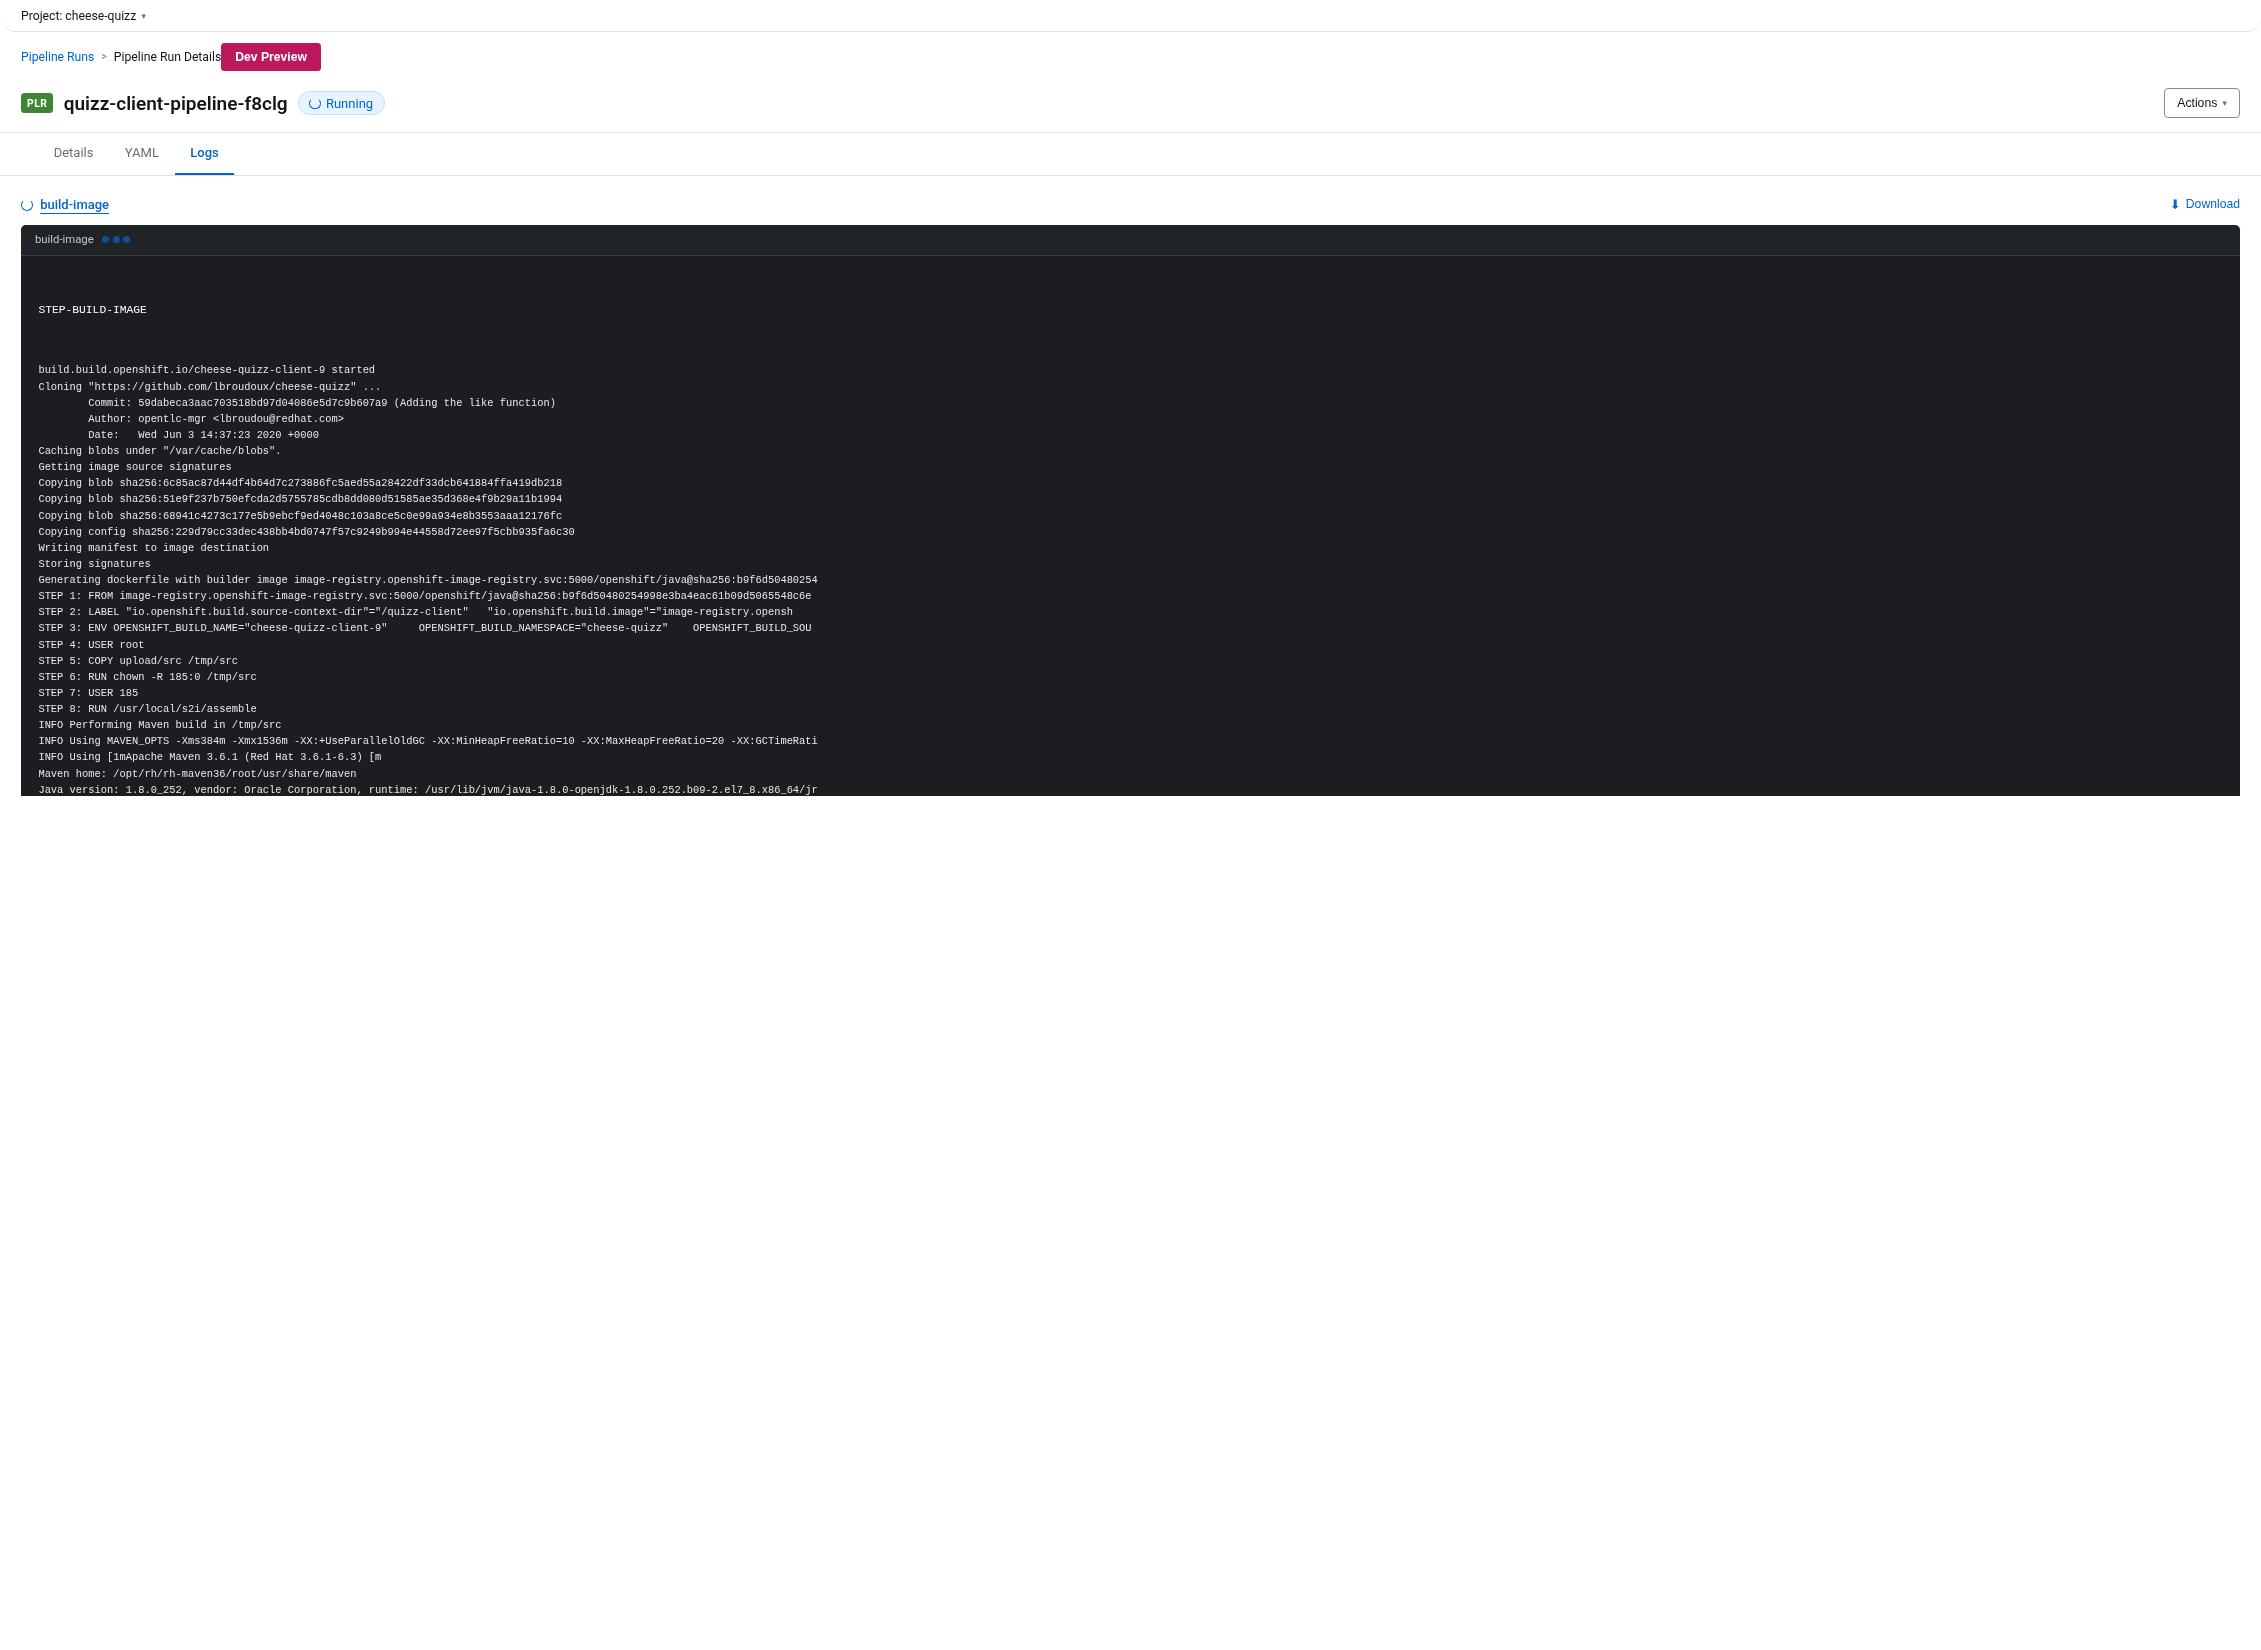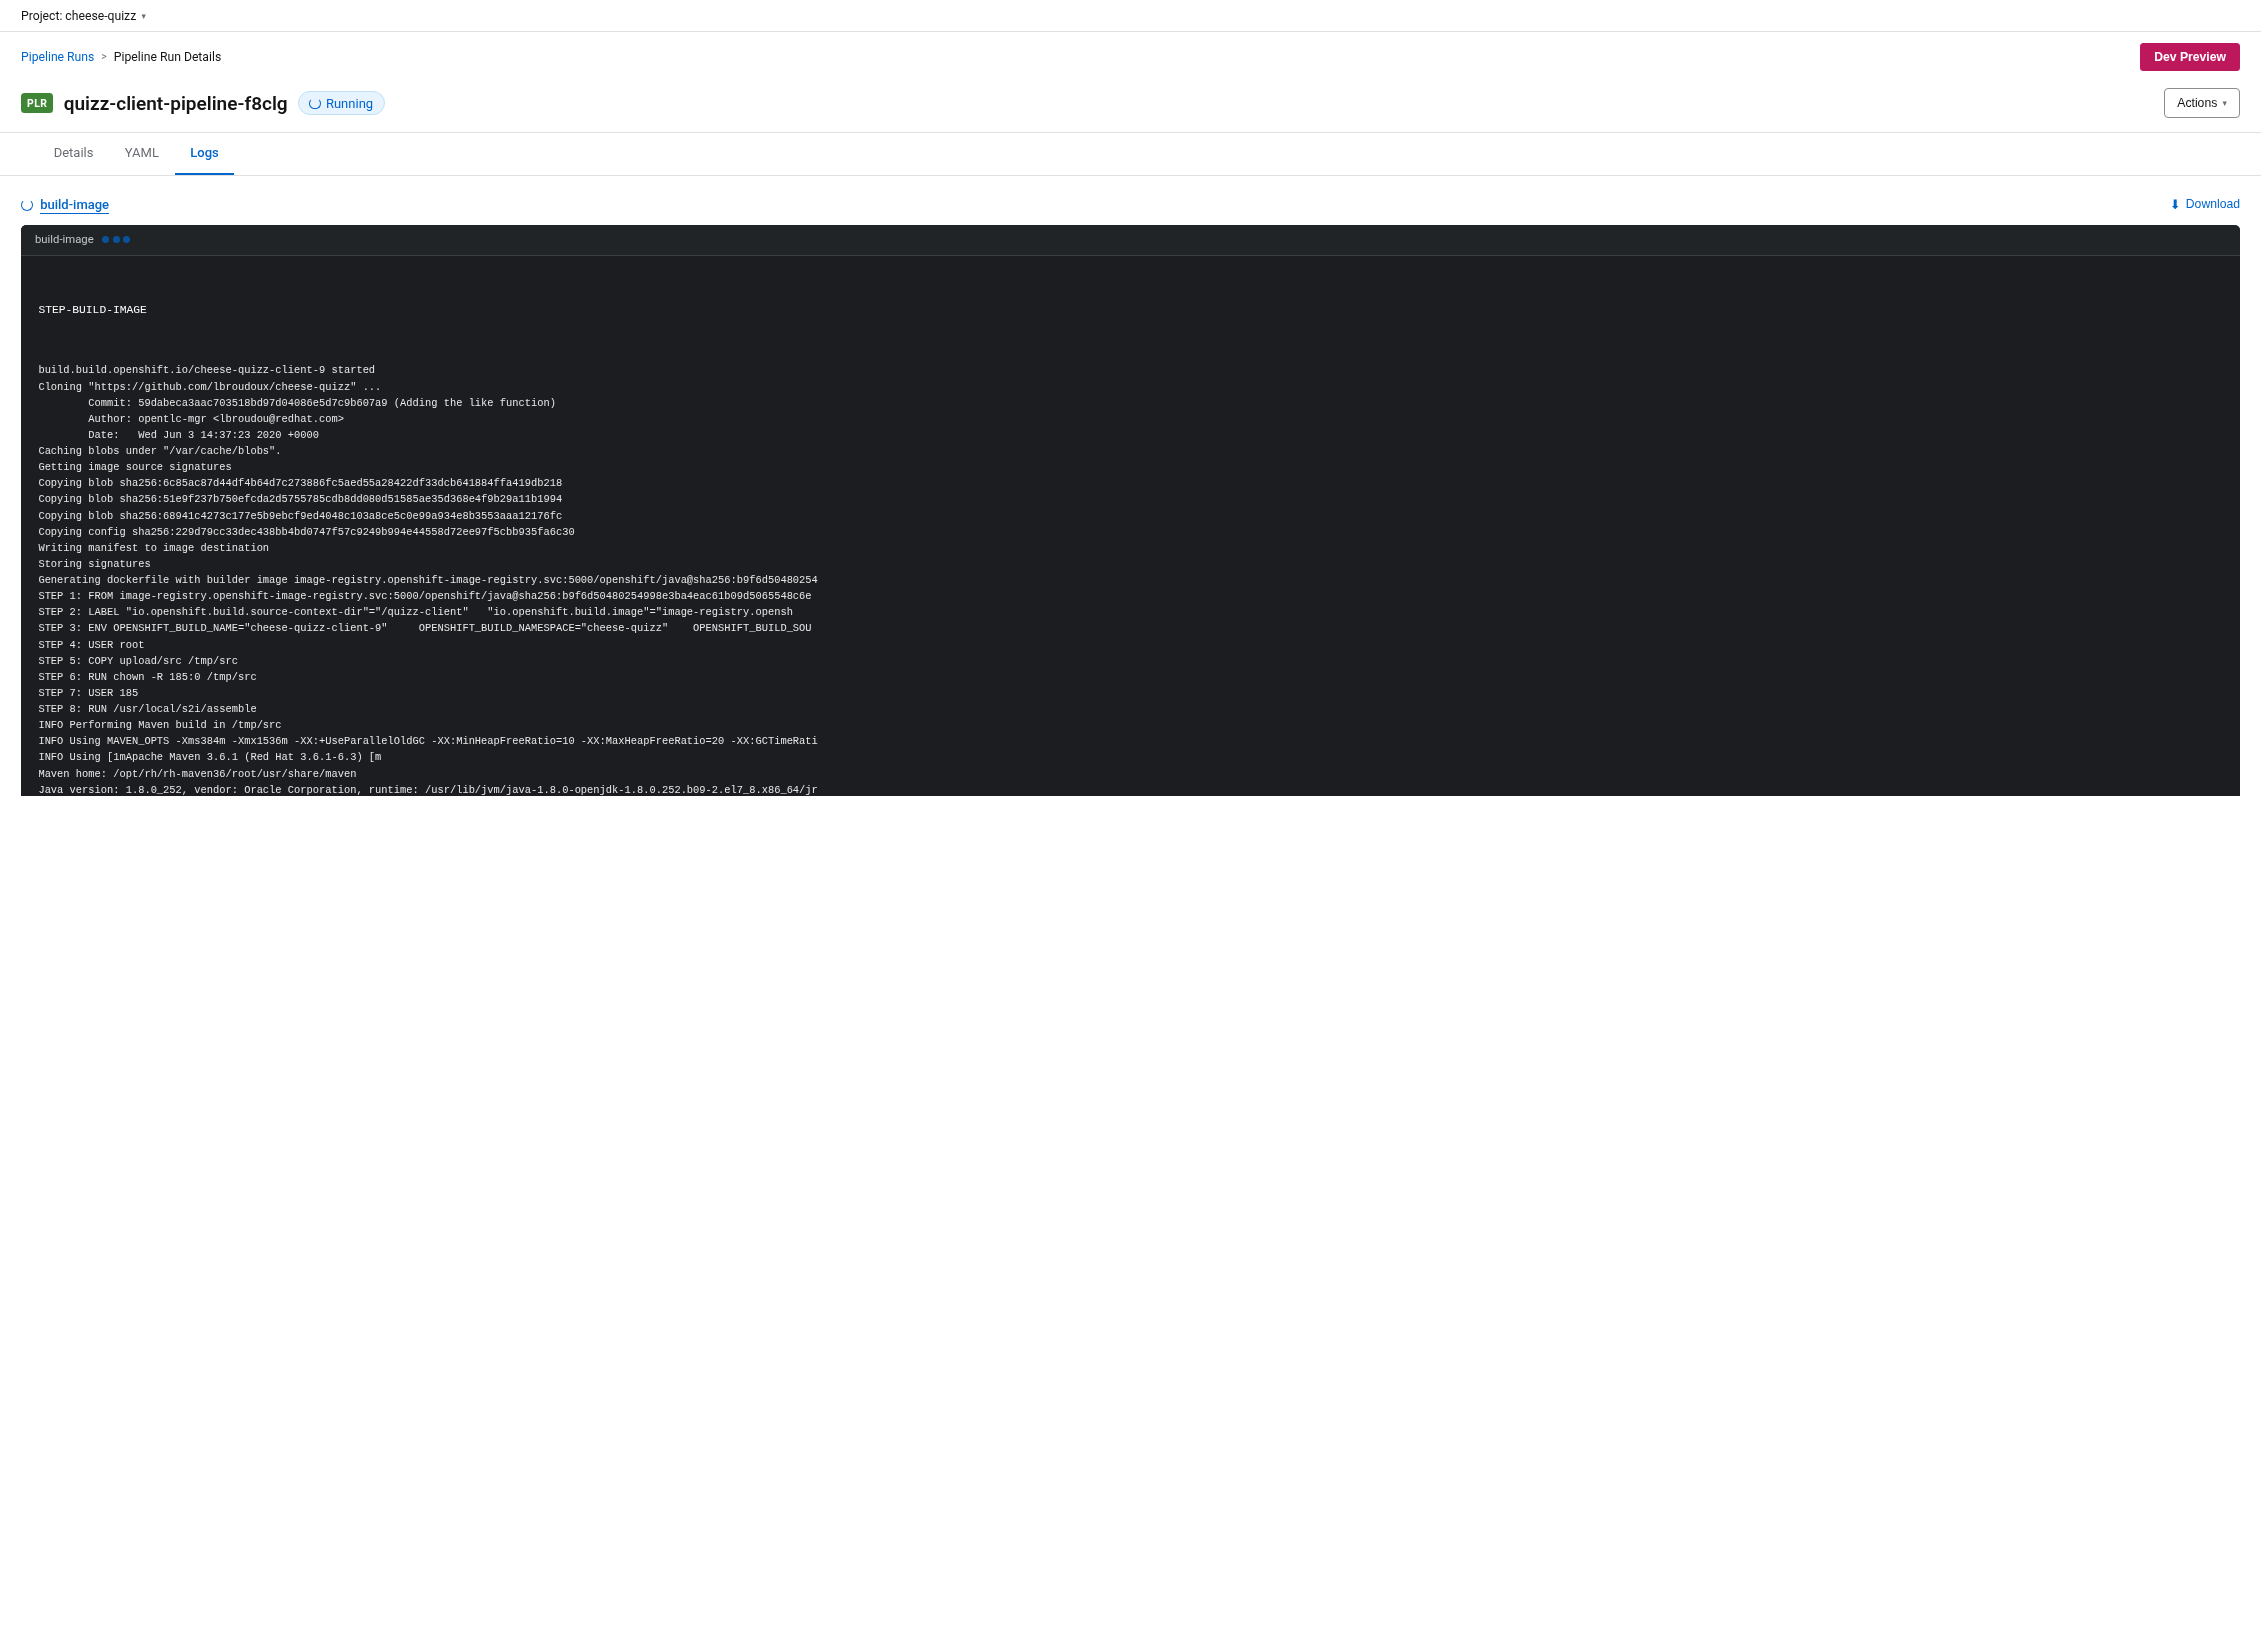--- a/index.html
+++ b/index.html
@@ -7,36 +7,37 @@
       font-family: -apple-system, BlinkMacSystemFont, 'Segoe UI', Roboto, Helvetica, Arial, sans-serif;
       font-size: 12.2px;
       background: #fff;
       color: #151515;
     }
     .top-bar {
       display: flex;
       align-items: flex-end;
       padding: 8.7px 21px;
       border-bottom: 0.9px solid #e0e0e0;
+      border-radius: 15px;
     }
     .project-label {
       font-size: 12.2px;
       color: #151515;
       display: flex;
       align-items: center;
       gap: 5.2px;
     }
     .project-label .chevron {
       font-size: 8.7px;
       color: #6a6e73;
     }
     .breadcrumb-bar {
       display: flex;
       align-items: center;
-      justify-content: space-between;
+      justify-content: flex-start;
       padding: 10.4px 21px 7px;
     }
     .breadcrumb {
       display: flex;
       align-items: center;
       gap: 7px;
       font-size: 12.2px;
     }
     .breadcrumb a {
       color: #0066cc;

